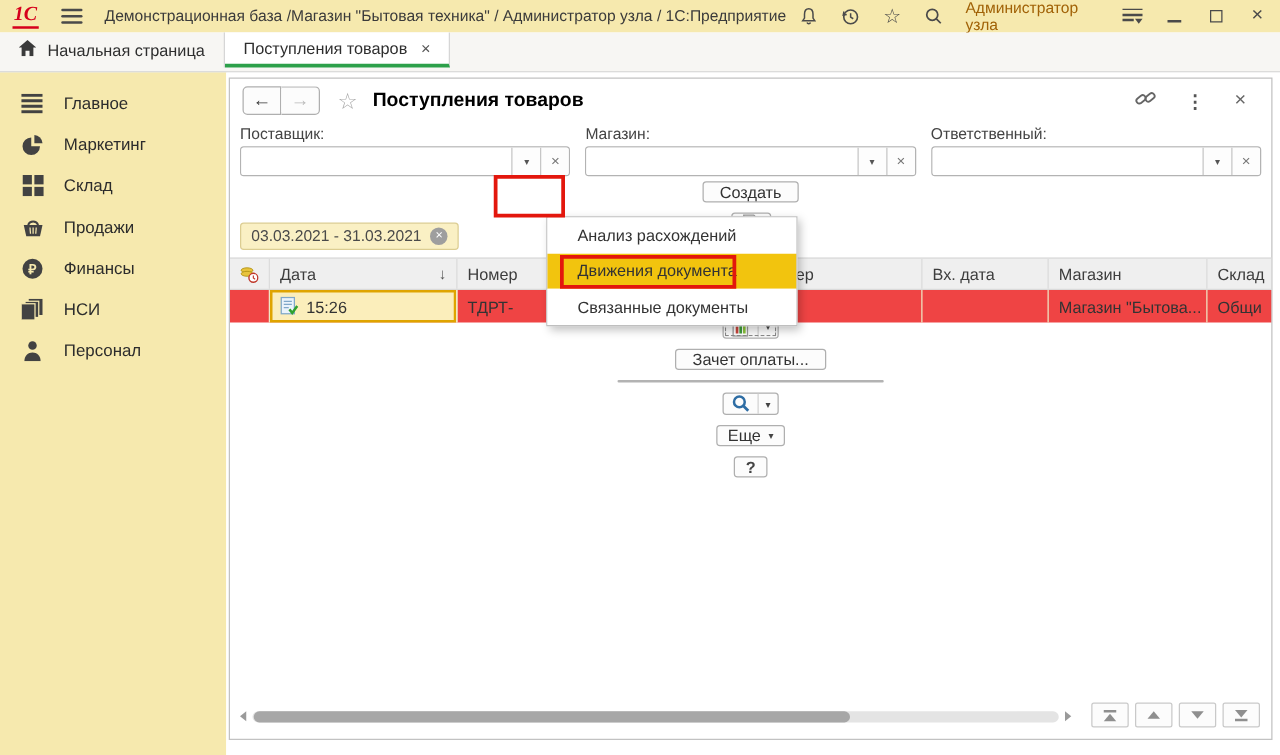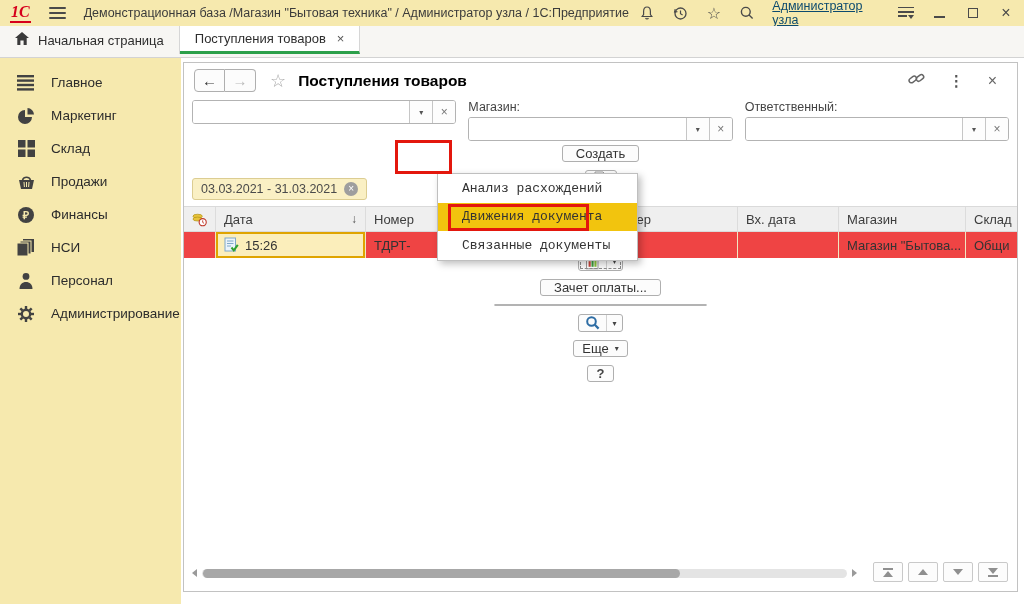--- a/index.html
+++ b/index.html
@@ -10,21 +10,21 @@
   
   .topbar{position:absolute;left:0;top:0;width:1024px;height:26px;background:#F6E9AE;
           display:flex;align-items:center;padding:0 10px;gap:10px;}
   .logo{color:#D6001C;font-weight:bold;font-style:italic;font-size:16px;
         font-family:"Liberation Serif",serif;line-height:1;border-bottom:2px solid #D6001C;padding:0 1px 1px 1px;}
   .hamburger{width:18px;height:12px;display:flex;flex-direction:column;justify-content:space-between;margin:0 8px;}
   .hamburger i{display:block;height:2px;background:#4a4a4a;border-radius:1px;}
   .tb-title{font-size:12.5px;color:#3b3b3b;white-space:nowrap;}
   .tb-right{margin-left:auto;display:flex;align-items:center;gap:17px;}
   .tb-ico{display:flex;align-items:center;justify-content:center;width:18px;height:18px;color:#4a4a4a;}
-  .tb-user{font-size:12.5px;color:#0c4a6e;text-decoration:underline;}
+  .tb-user{font-size:12.5px;color:#a16207;}
   .panelhide{display:flex;flex-direction:column;gap:2.5px;width:16px;}
   .panelhide i{height:1.8px;background:#4a4a4a;display:block;}
   .panelhide .short{width:9px;}
   .panelhide .caret{width:0;height:0;border-left:3.5px solid transparent;border-right:3.5px solid transparent;
                     border-top:4px solid #4a4a4a;background:none;margin-left:10px;margin-top:-4px;}
   .win-min{width:11px;height:2px;background:#4a4a4a;margin-top:8px;}
   .win-max{width:10px;height:10px;border:1.6px solid #4a4a4a;}
   .win-close{font-size:16px;color:#4a4a4a;line-height:1;}
 
   
@@ -98,21 +98,21 @@
   .th .sort{margin-left:auto;font-size:12px;color:#555;}
   .th.pad-l{padding-left:30px;}
   .trow{position:absolute;left:0;right:0;top:169px;height:26px;background:#ef4444;}
   .td{display:flex;align-items:center;gap:6px;padding:0 8px;font-size:13px;color:#333;
       border-right:1px solid #F0E6C2;overflow:hidden;white-space:nowrap;height:26px;}
   .td.active{box-shadow:inset 0 0 0 2px #DFA400;background:#FBEEBB;}
 
   
   .ctx{position:absolute;left:253px;top:110px;width:201px;background:#fff;border:1px solid #BFBFBF;
        box-shadow:3px 3px 7px rgba(0,0,0,.25);z-index:5;}
-  .ctx-item{height:28.6px;display:flex;align-items:center;padding-left:24px;font-size:13px;color:#333;background:#fff;font-family:Liberation Mono, monospace;}
+  .ctx-item{height:28.6px;display:flex;align-items:center;padding-left:24px;font-size:13px;color:#333;background:#fff;}
   .ctx-item.hl{background:#F2C40E;}
 
   
   .redbox{position:absolute;border:3px solid #E3170D;z-index:10;pointer-events:none;}
   .rb1{left:211px;top:77px;width:57px;height:34px;}
   .rb2{left:264px;top:141px;width:141px;height:27px;}
 
   
   .hscroll{position:absolute;left:8px;right:160px;bottom:12px;height:12px;display:flex;align-items:center;gap:5px;}
   .sb-arrow{width:0;height:0;border-top:4px solid transparent;border-bottom:4px solid transparent;}
@@ -264,38 +264,20 @@
     </div>
     <div class="side-item">
       <span class="side-ico">
         <svg width="16" height="17" viewBox="0 0 16 17">
             <circle cx="8" cy="4.4" r="3.4" fill="#424242"></circle>
             <path d="M1.5 17c0-4.6 3-7 6.5-7s6.5 2.4 6.5 7Z" fill="#424242"></path>
           </svg>
       </span>
       <span>Персонал</span>
     </div>
-    <div class="side-item">
-      <span class="side-ico">
-        <svg width="18" height="18" viewBox="0 0 18 18">
-            <g stroke="#424242" stroke-width="2.4">
-              <line x1="9" y1="1" x2="9" y2="4"></line>
-              <line x1="9" y1="14" x2="9" y2="17"></line>
-              <line x1="1" y1="9" x2="4" y2="9"></line>
-              <line x1="14" y1="9" x2="17" y2="9"></line>
-              <line x1="3.3" y1="3.3" x2="5.4" y2="5.4"></line>
-              <line x1="12.6" y1="12.6" x2="14.7" y2="14.7"></line>
-              <line x1="3.3" y1="14.7" x2="5.4" y2="12.6"></line>
-              <line x1="12.6" y1="5.4" x2="14.7" y2="3.3"></line>
-            </g>
-            <circle cx="9" cy="9" r="4.2" fill="none" stroke="#424242" stroke-width="2.4"></circle>
-          </svg>
-      </span>
-      <span>Администрирование</span>
-    </div>
   </div>
 
   <div class="content">
     <div class="panel">
 
       <div class="panel-header">
         <span class="btn nav-back">←</span>
         <span class="btn nav-fwd">→</span>
         <span class="fav-star">☆</span>
         <span class="panel-title">Поступления товаров</span>
@@ -308,20 +290,21 @@
                 </g>
               </svg>
           </span>
           <span class="dots">⋮</span>
           <span class="ph-close">×</span>
         </span>
       </div>
 
       <div class="filters">
         <div class="filter">
+          <span class="f-label">Поставщик:</span>
           <div class="combo">
             <input style="">
             <span class="seg dd">▾</span>
             <span class="seg cl">×</span>
           </div>
         </div>
         <div class="filter">
           <span class="f-label">Магазин:</span>
           <div class="combo">
             <input style="">

